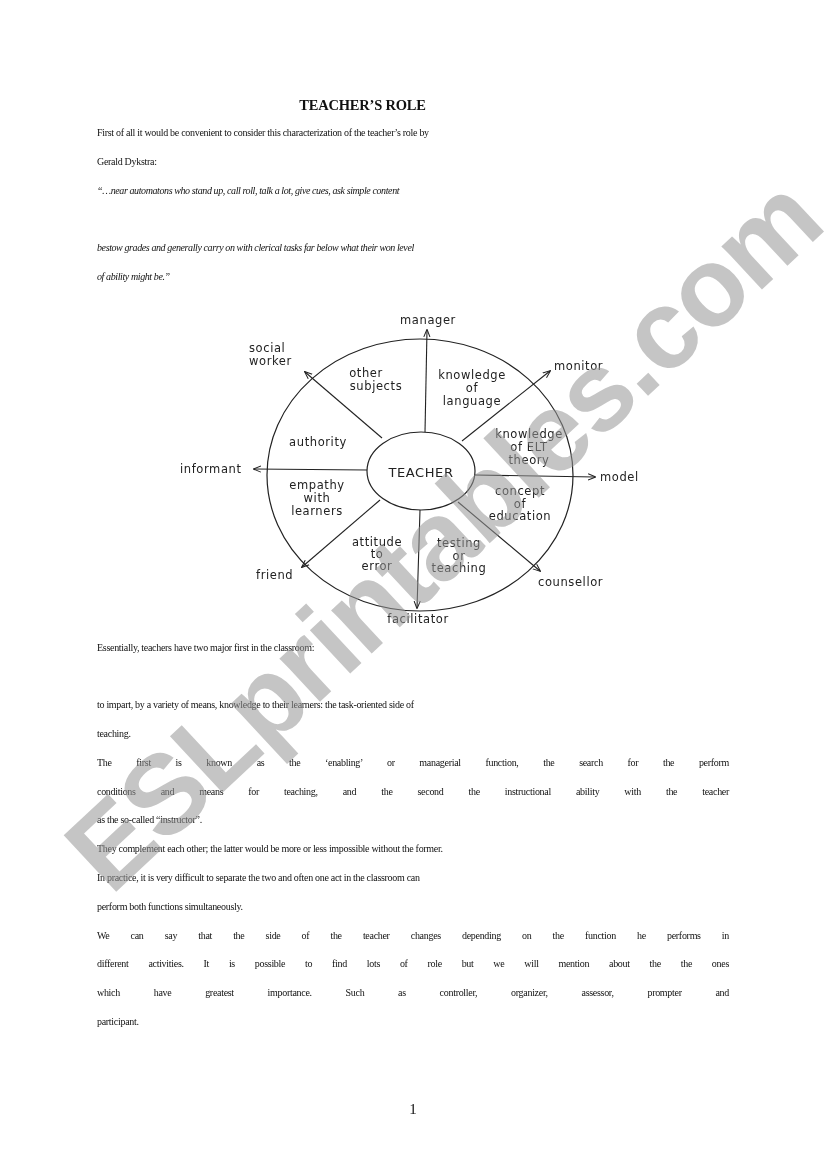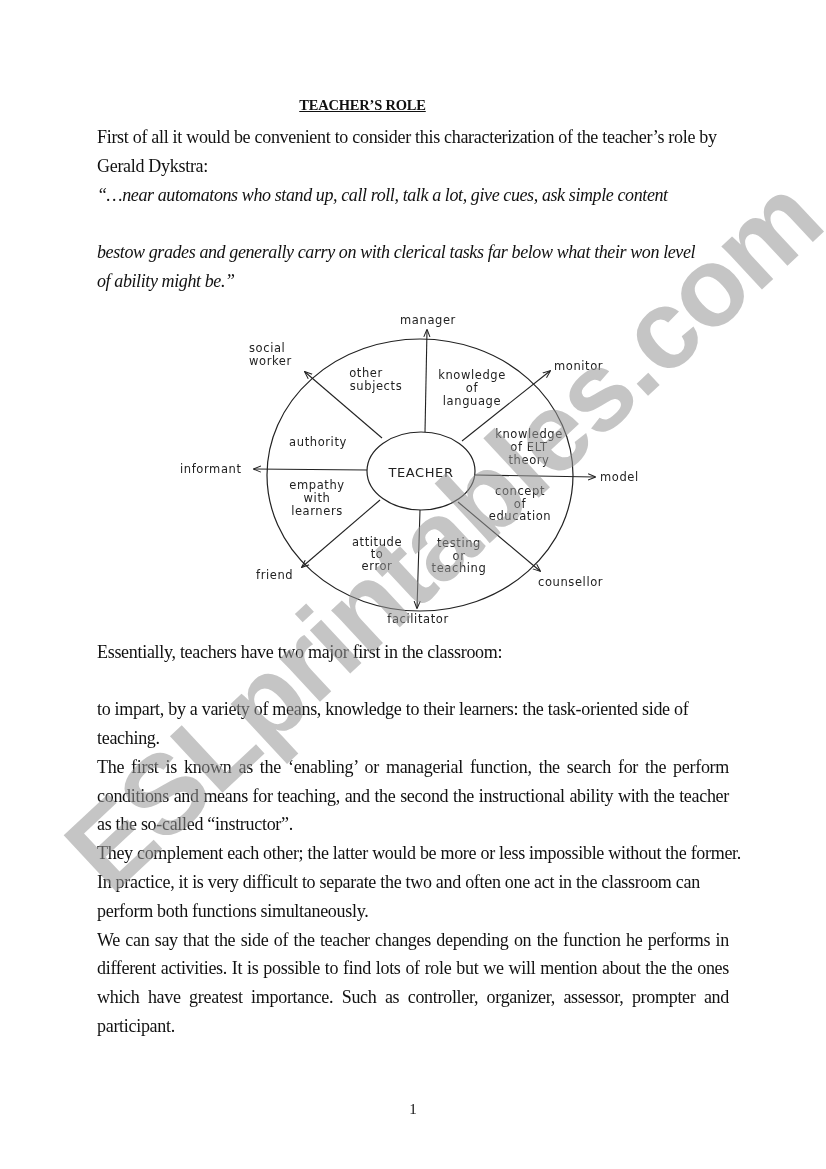--- a/index.html
+++ b/index.html
@@ -1,21 +1,21 @@
 <!DOCTYPE html>
 <html><head>
   <meta charset="utf-8">
   <style>
     html, body { margin: 0; padding: 0; background: #ffffff; }
     body { width: 826px; height: 1169px; position: relative; overflow: hidden;
            font-family: "Liberation Serif", "DejaVu Serif", serif; color: #111; }
     .page { position: absolute; left: 0; top: 0; width: 826px; height: 1169px; }
     .title { position: absolute; top: 97px; left: 0; width: 725px; text-align: center;
-             font-weight: bold; font-size: 14.5px; letter-spacing: -0.2px; text-decoration: underline; }
-    .line { position: absolute; left: 97px; font-size: 18px; white-space: nowrap; letter-spacing: -0.3px; }
+             font-weight: bold; font-size: 14.5px; letter-spacing: -0.2px; }
+    .line { position: absolute; left: 97px; font-size: 10px; white-space: nowrap; letter-spacing: -0.3px; }
     .just { width: 632px; text-align: justify; text-align-last: justify; white-space: normal; }
     .italic { font-style: italic; letter-spacing: -0.4px; }
     .pagenum { position: absolute; top: 1101px; left: 0; width: 826px; text-align: center; font-size: 15px; }
     .diagram { position: absolute; left: 170px; top: 305px; width: 480px; height: 330px; }
     .diagram text { font-family: "DejaVu Sans", sans-serif; font-size: 11.5px; fill: #222; letter-spacing: 0.6px; }
     .watermark { position: absolute; left: 40px; top: 560px; font-family: "Liberation Sans", "DejaVu Sans", sans-serif;
                  font-weight: bold; font-size: 112px; color: rgba(150,150,150,0.55);
                  transform: rotate(-43deg); transform-origin: left center; white-space: nowrap;
                  pointer-events: none; letter-spacing: -2px; }
   </style>

